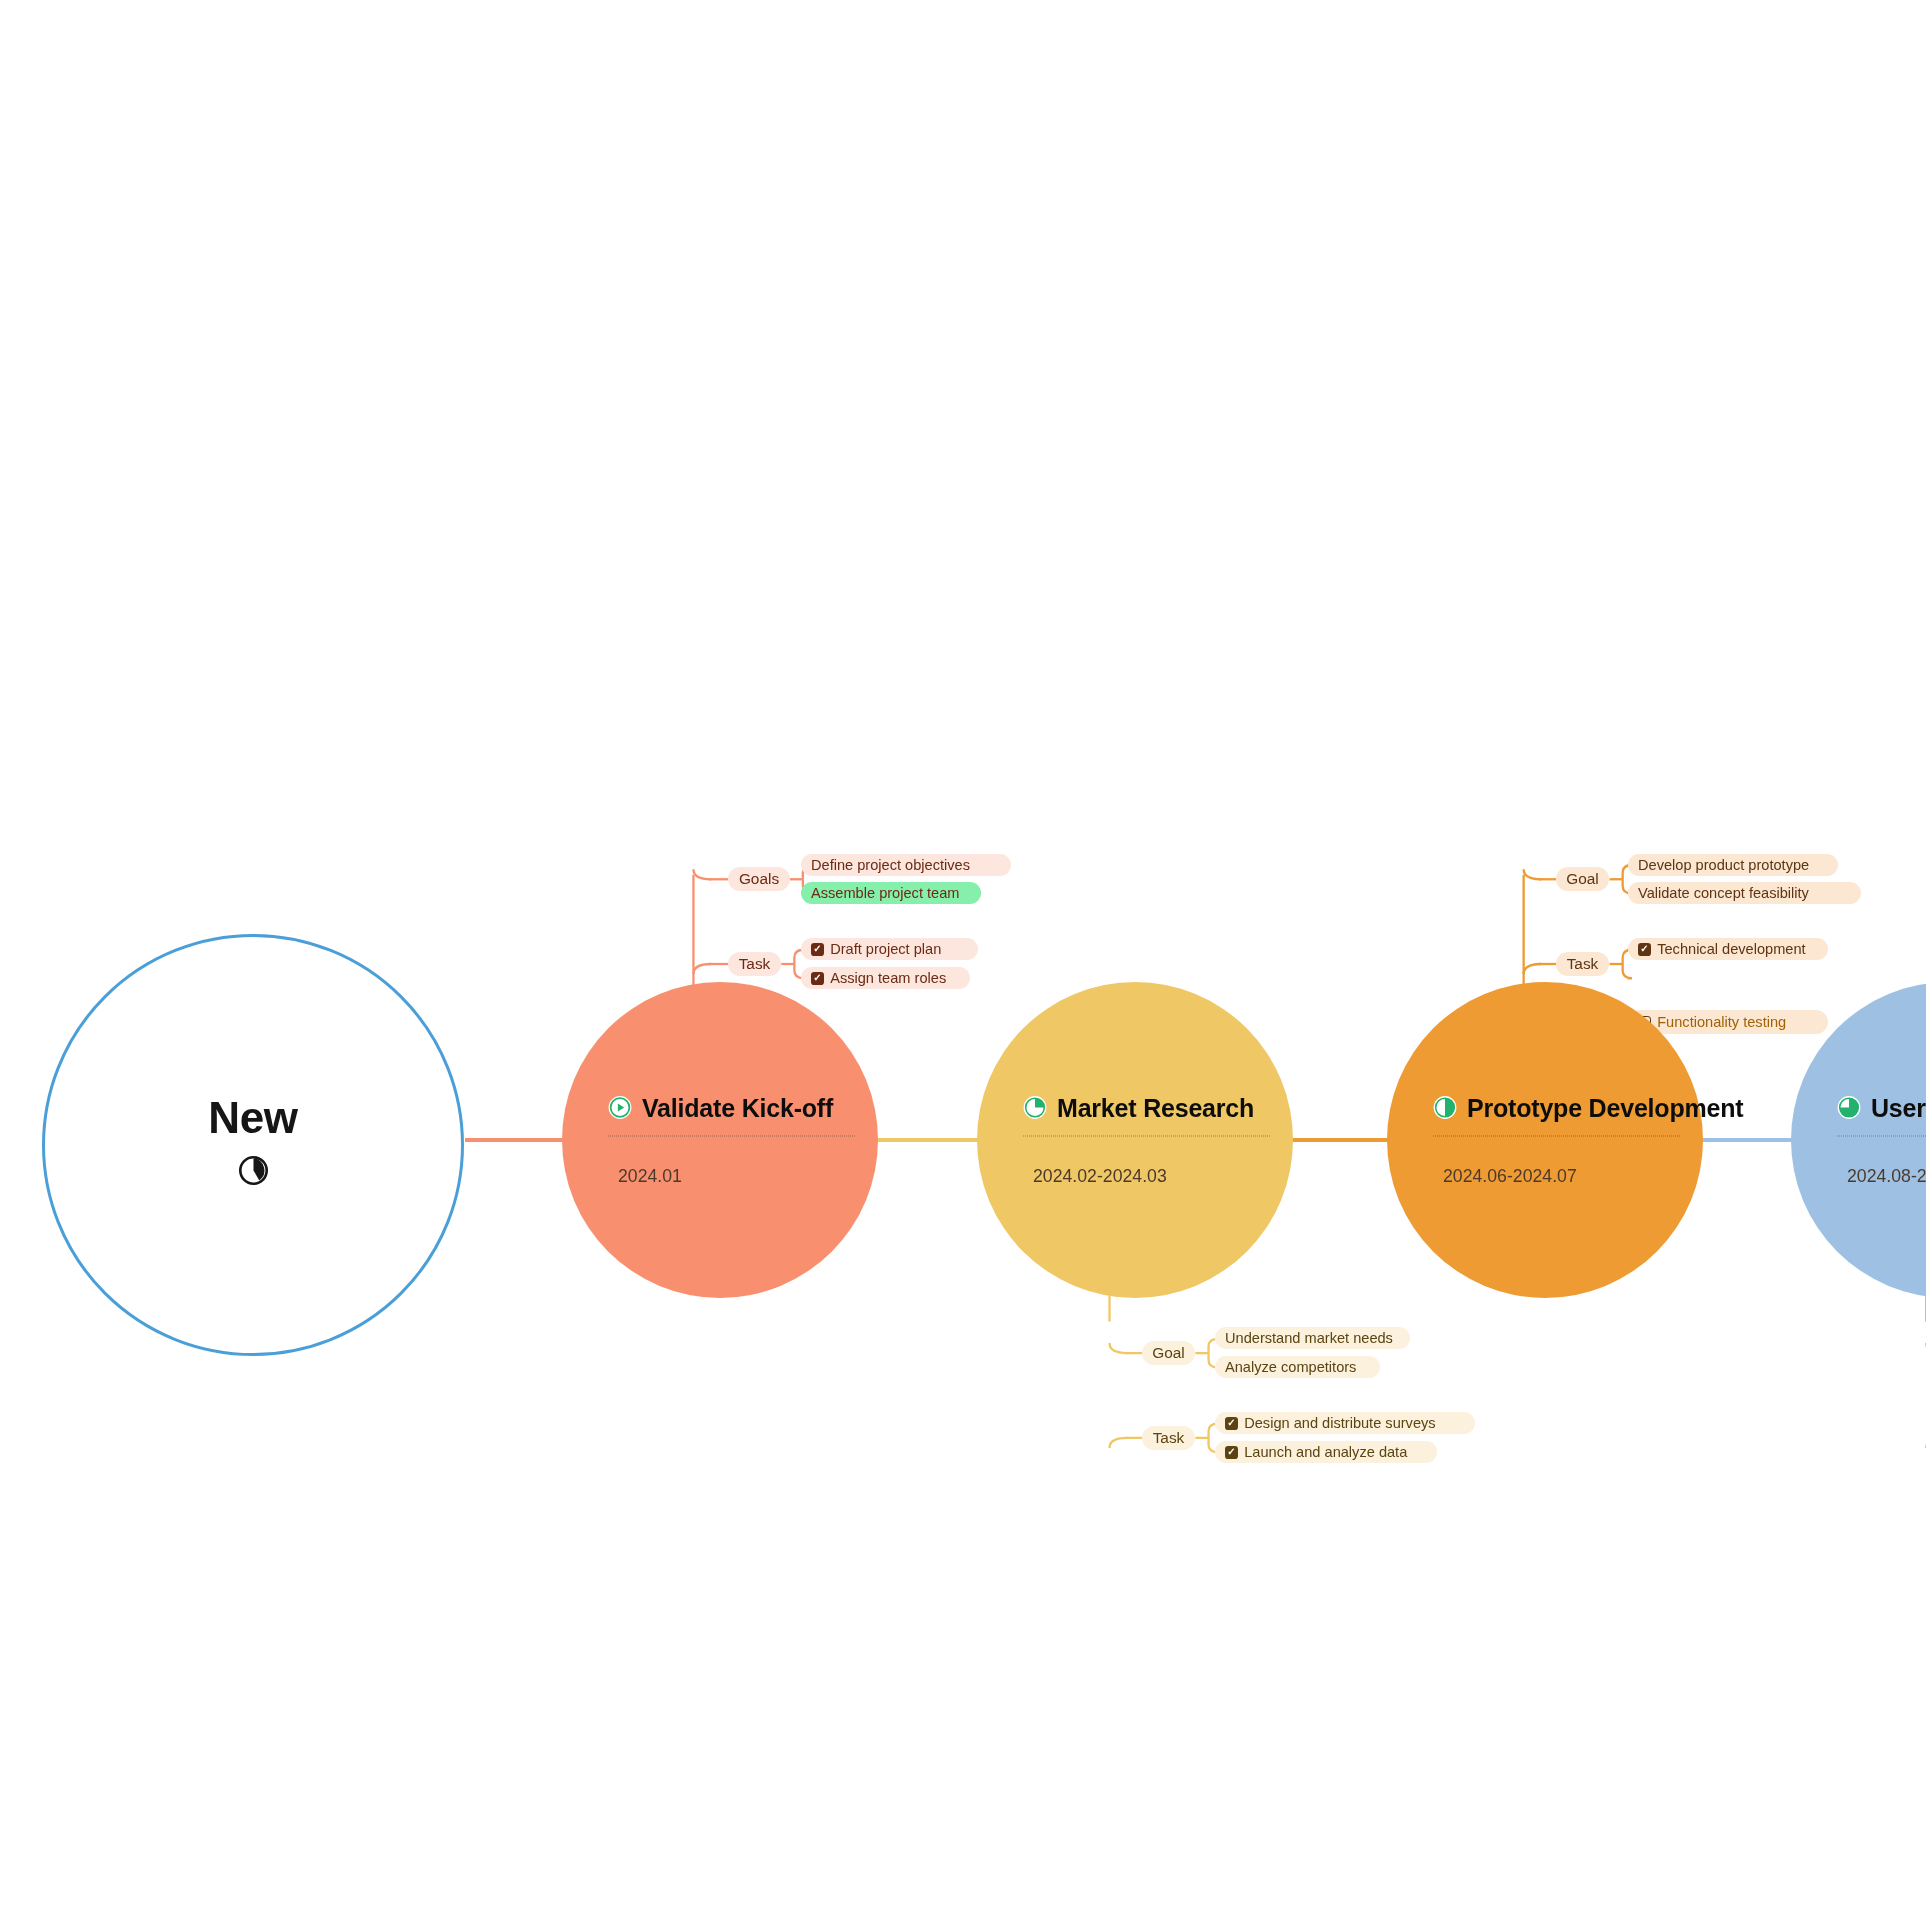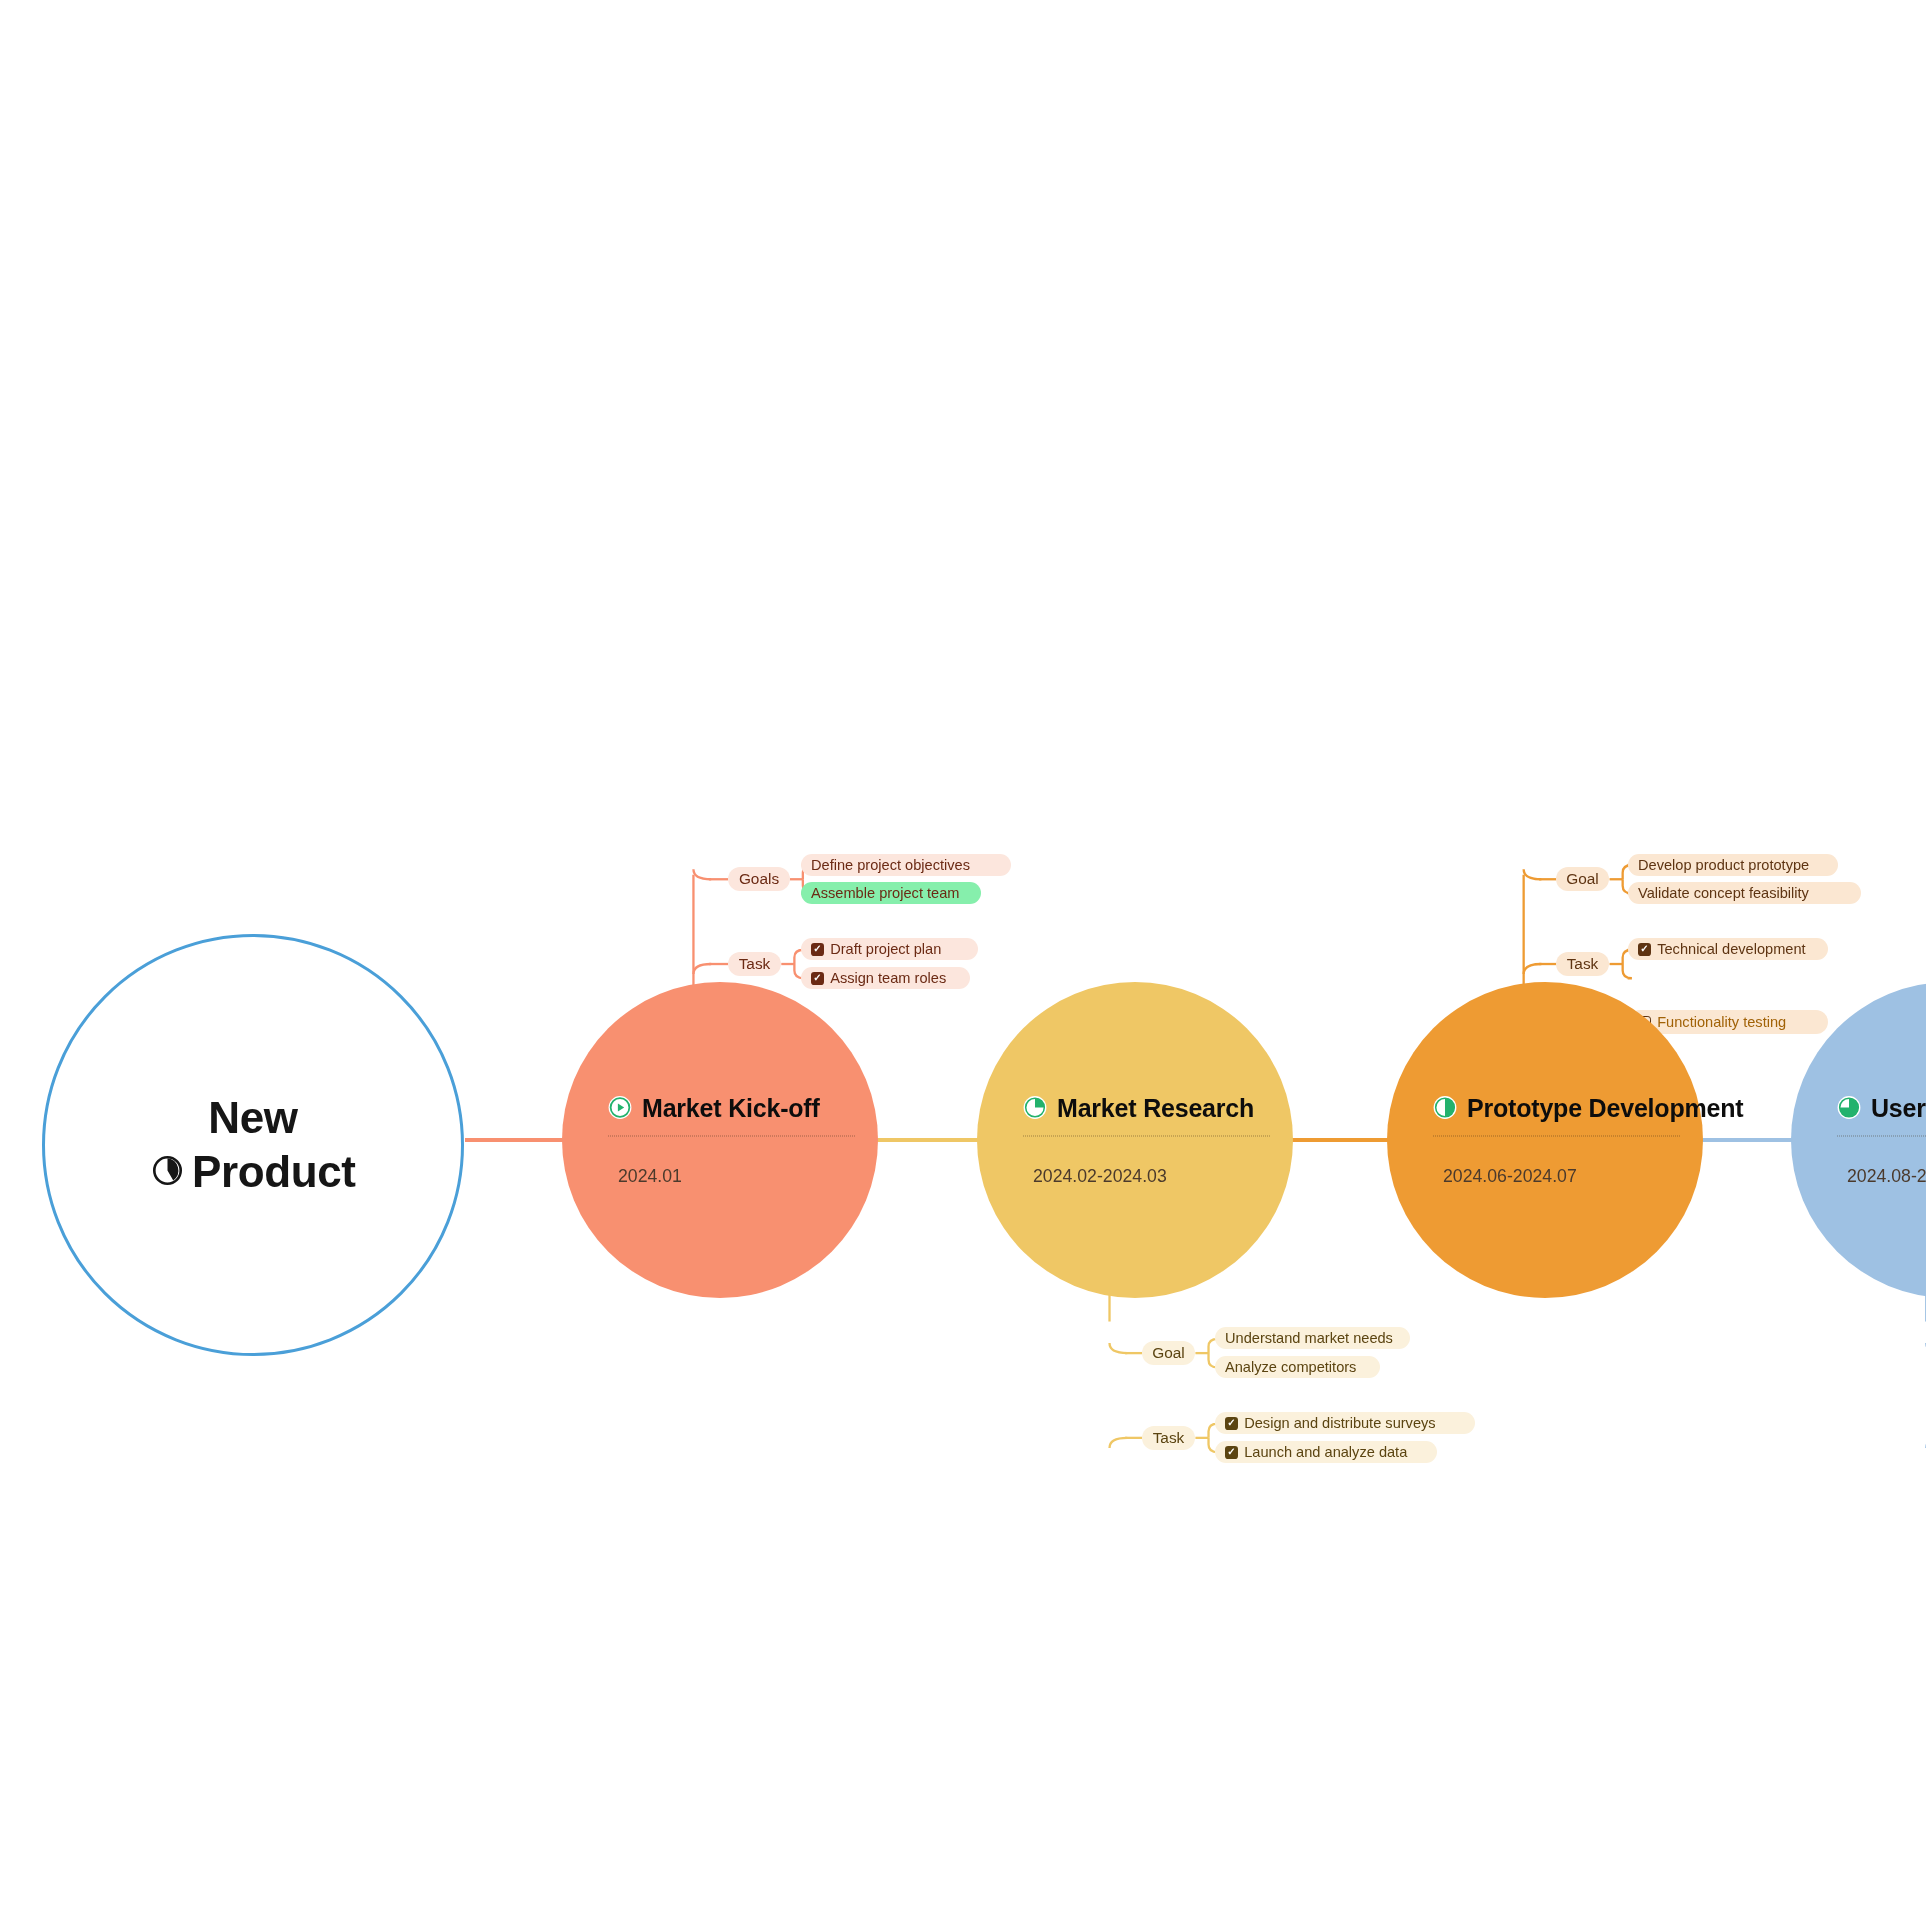--- a/index.html
+++ b/index.html
@@ -265,21 +265,21 @@
     </div>
   <div id="stages">
   <div class="stage" style="left:562px;top:982px;width:316px;height:316px;background:#F89070;">
     <div class="stage-content">
       <div class="stage-head">
         <span><svg width="24" height="24" viewBox="0 0 40 40">
       <circle cx="20" cy="20" r="19" fill="#ffffff"></circle>
       <circle cx="20" cy="20" r="15.6" fill="none" stroke="#23B26D" stroke-width="3"></circle>
       <path d="M16.5 13.5 L27 20 L16.5 26.5 Z" fill="#23B26D"></path>
     </svg></span>
-        <span class="stage-title">Market Kick-off</span>
+        <span class="stage-title">Validate Kick-off</span>
       </div>
       <div class="stage-rule"></div>
       <div class="stage-date">2024.01</div>
     </div>
   </div>
   <div class="stage" style="left:977px;top:982px;width:316px;height:316px;background:#EFC765;">
     <div class="stage-content">
       <div class="stage-head">
         <span><svg width="24" height="24" viewBox="0 0 40 40">
     <circle cx="20" cy="20" r="19" fill="#ffffff"></circle>
@@ -326,19 +326,18 @@
   <div class="root-node">
     <div class="root-inner">
       <span class="root-line">New</span>
       <span class="root-line mid">
         <span class="root-pie">
           <svg width="33" height="33" viewBox="0 0 40 40">
             <circle cx="20" cy="20" r="16" fill="#ffffff" stroke="#161616" stroke-width="3.2"></circle>
             <path d="M20 20 L20 5 A15 15 0 0 1 27 32 Z" fill="#161616"></path>
           </svg>
         </span>
-        <span>Product</span>
       </span>
     </div>
   </div>
 
 </div>
 
 
 </body></html>

